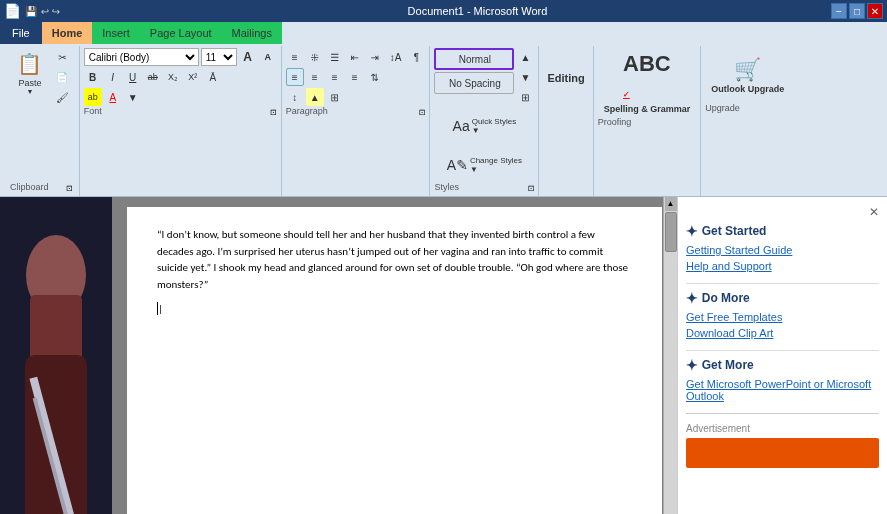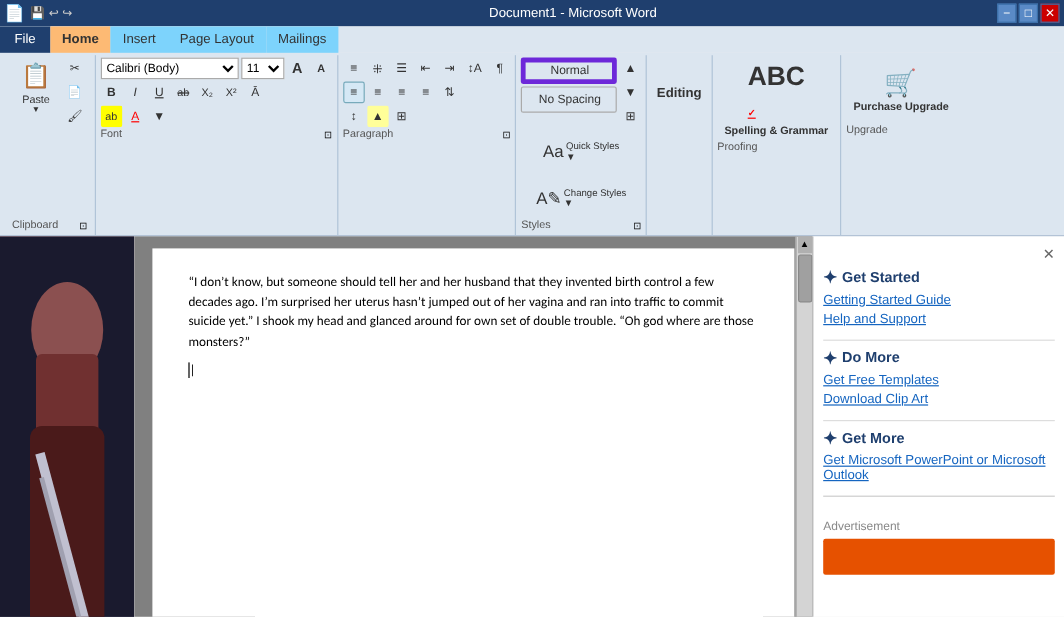--- a/index.html
+++ b/index.html
@@ -42,21 +42,21 @@
       cursor: pointer;
       height: 22px;
       display: flex; align-items: center;
     }
     .ribbon-tab {
       padding: 3px 10px;
       font-size: 11px;
       cursor: pointer;
       height: 22px;
       display: flex; align-items: center;
-      background: #7dd3fc;
+      background: #22c55e;
       color: #333;
     }
 
     
     .ribbon {
       background: #dce6f0;
       border-bottom: 1px solid #aabbd0;
       padding: 2px 4px 0 4px;
       display: flex;
       align-items: stretch;
@@ -222,21 +222,21 @@
       margin-bottom: 2px;
       padding: 1px 0;
     }
     .sidebar-divider {
       border: none;
       border-top: 1px solid #ddd;
       margin: 6px 0;
     }
     .ad-section {
       margin-top: 8px;
-      padding-top: 20px;
+      padding-top: 9px;
       border-top: 1px solid #ccc;
     }
     .ad-label {
       font-size: 10px;
       color: #888;
       margin-bottom: 4px;
     }
     .ad-banner {
       width: 100%;
       height: 30px;
@@ -385,21 +385,21 @@
     </div>
     <div class="group-bottom">
       <span class="ribbon-group-label">Paragraph</span>
       <span style="font-size:8px;cursor:pointer;">⊡</span>
     </div>
   </div>
 
   <div class="ribbon-group" style="padding:2px 4px;">
     <div class="ribbon-group-content">
       <div style="display:flex;flex-direction:column;gap:2px;">
-        <div class="small-btn" style="width:80px;height:22px;border:4px solid #6d28d9;text-align:left;padding-left:4px;font-size:10px;">Normal</div>
+        <div class="small-btn" style="width:80px;height:22px;border:2px solid #6d28d9;text-align:left;padding-left:4px;font-size:10px;">Normal</div>
         <div class="small-btn" style="width:80px;height:22px;border:1px solid #aaa;text-align:left;padding-left:4px;font-size:10px;">No Spacing</div>
       </div>
       <div style="display:flex;flex-direction:column;gap:2px;">
         <div class="small-btn">▲</div>
         <div class="small-btn">▼</div>
         <div class="small-btn">⊞</div>
       </div>
     </div>
     <div style="display:flex;gap:4px;margin-top:2px;flex-direction:column;">
       <div class="large-ribbon-btn" style="min-height:35px;flex-direction:row;gap:2px;">
@@ -439,21 +439,21 @@
     </div>
     <div class="group-bottom">
       <span class="ribbon-group-label">Proofing</span>
     </div>
   </div>
 
   <div class="ribbon-group" style="padding:2px 4px;border-right:none;">
     <div class="large-icon-group">
       <div class="large-ribbon-btn">
         <span class="large-icon">🛒</span>
-        <span class="large-label">Purchase Upgrade</span>
+        <span class="large-label">Outlook Upgrade</span>
       </div>
     </div>
     <div class="group-bottom">
       <span class="ribbon-group-label">Upgrade</span>
     </div>
   </div>
 
 </div>
 
 <div class="main-layout">

